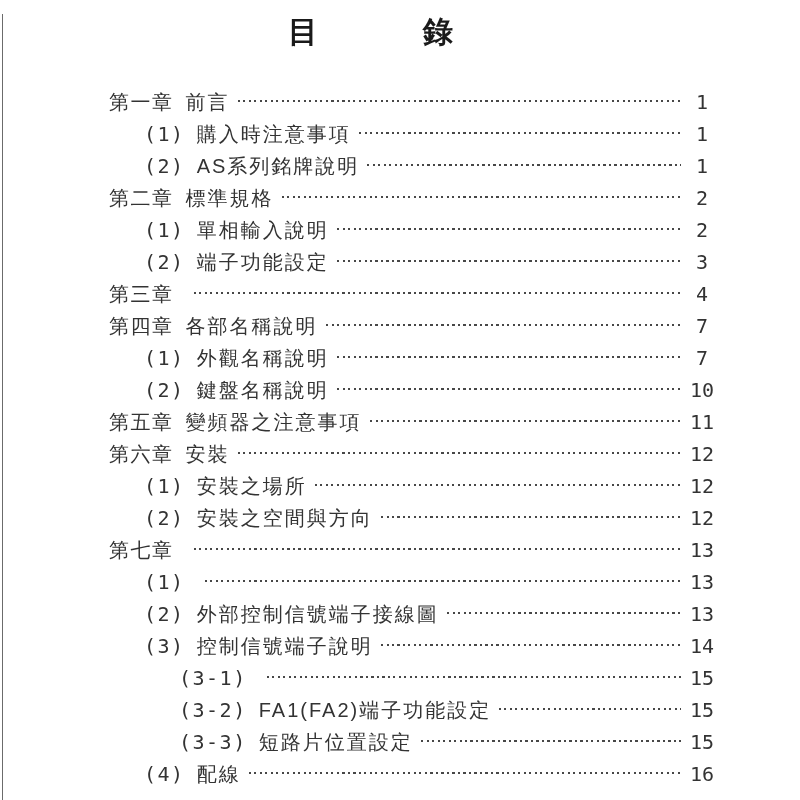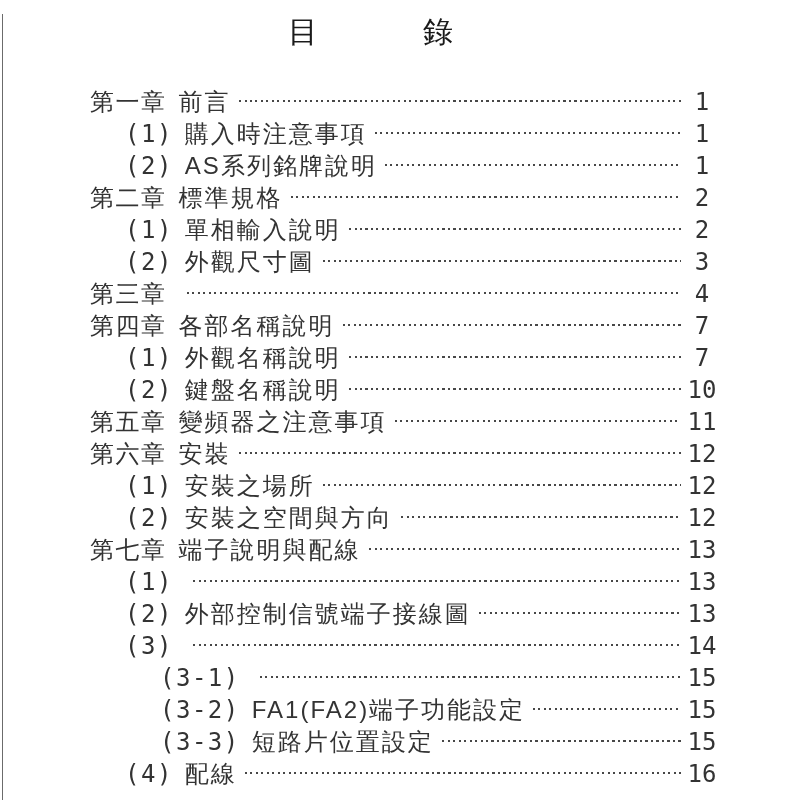--- a/index.html
+++ b/index.html
@@ -22,37 +22,38 @@
     left: 2px;
     top: 0;
     width: 1px;
     height: 800px;
     background: var(--scan-edge, #6b6b6b);
   }
   .title {
     margin: 14px 0 0 288px;
     font-size: 30px;
     line-height: 36px;
-    font-weight: normal;
+    font-weight: bold;
     letter-spacing: 3px;
     white-space: pre;
     color: var(--title-text, #1a1a1a);
   }
   .toc {
     margin: 36px 0 0 90px;
     width: 627px;
     color: var(--text, #333333);
   }
   .row {
     display: flex;
     align-items: flex-start;
     height: 32px;
     line-height: 32px;
-    font-size: 24px;
+    font-size: 20px;
     white-space: nowrap;
+    margin-left: 19px;
   }
   .row.level-1 { padding-left: 35px; }
   .row.level-2 { padding-left: 70px; }
   .num {
     font-family: "DejaVu Sans Mono", "Liberation Mono", monospace;
     letter-spacing: 1.5px;
     margin-right: 12px;
     flex: 0 0 auto;
   }
   .label {
@@ -112,21 +113,21 @@
     <span class="pagenum">2</span>
   </div>
       <div class="row level-1">
     <span class="num">(1)</span>
     <span class="label">單相輸入說明</span>
     <span class="leader"></span>
     <span class="pagenum">2</span>
   </div>
       <div class="row level-1">
     <span class="num">(2)</span>
-    <span class="label">外觀尺寸圖</span>
+    <span class="label">端子功能設定</span>
     <span class="leader"></span>
     <span class="pagenum">3</span>
   </div>
       <div class="row level-0">
     <span class="num">第三章</span>
     <span class="leader"></span>
     <span class="pagenum">4</span>
   </div>
       <div class="row level-0">
     <span class="num">第四章</span>
@@ -165,37 +166,37 @@
     <span class="pagenum">12</span>
   </div>
       <div class="row level-1">
     <span class="num">(2)</span>
     <span class="label">安裝之空間與方向</span>
     <span class="leader"></span>
     <span class="pagenum">12</span>
   </div>
       <div class="row level-0">
     <span class="num">第七章</span>
-    <span class="label">端子說明與配線</span>
     <span class="leader"></span>
     <span class="pagenum">13</span>
   </div>
       <div class="row level-1">
     <span class="num">(1)</span>
     <span class="leader"></span>
     <span class="pagenum">13</span>
   </div>
       <div class="row level-1">
     <span class="num">(2)</span>
     <span class="label">外部控制信號端子接線圖</span>
     <span class="leader"></span>
     <span class="pagenum">13</span>
   </div>
       <div class="row level-1">
     <span class="num">(3)</span>
+    <span class="label">控制信號端子說明</span>
     <span class="leader"></span>
     <span class="pagenum">14</span>
   </div>
       <div class="row level-2">
     <span class="num">(3-1)</span>
     <span class="leader"></span>
     <span class="pagenum">15</span>
   </div>
       <div class="row level-2">
     <span class="num">(3-2)</span>

